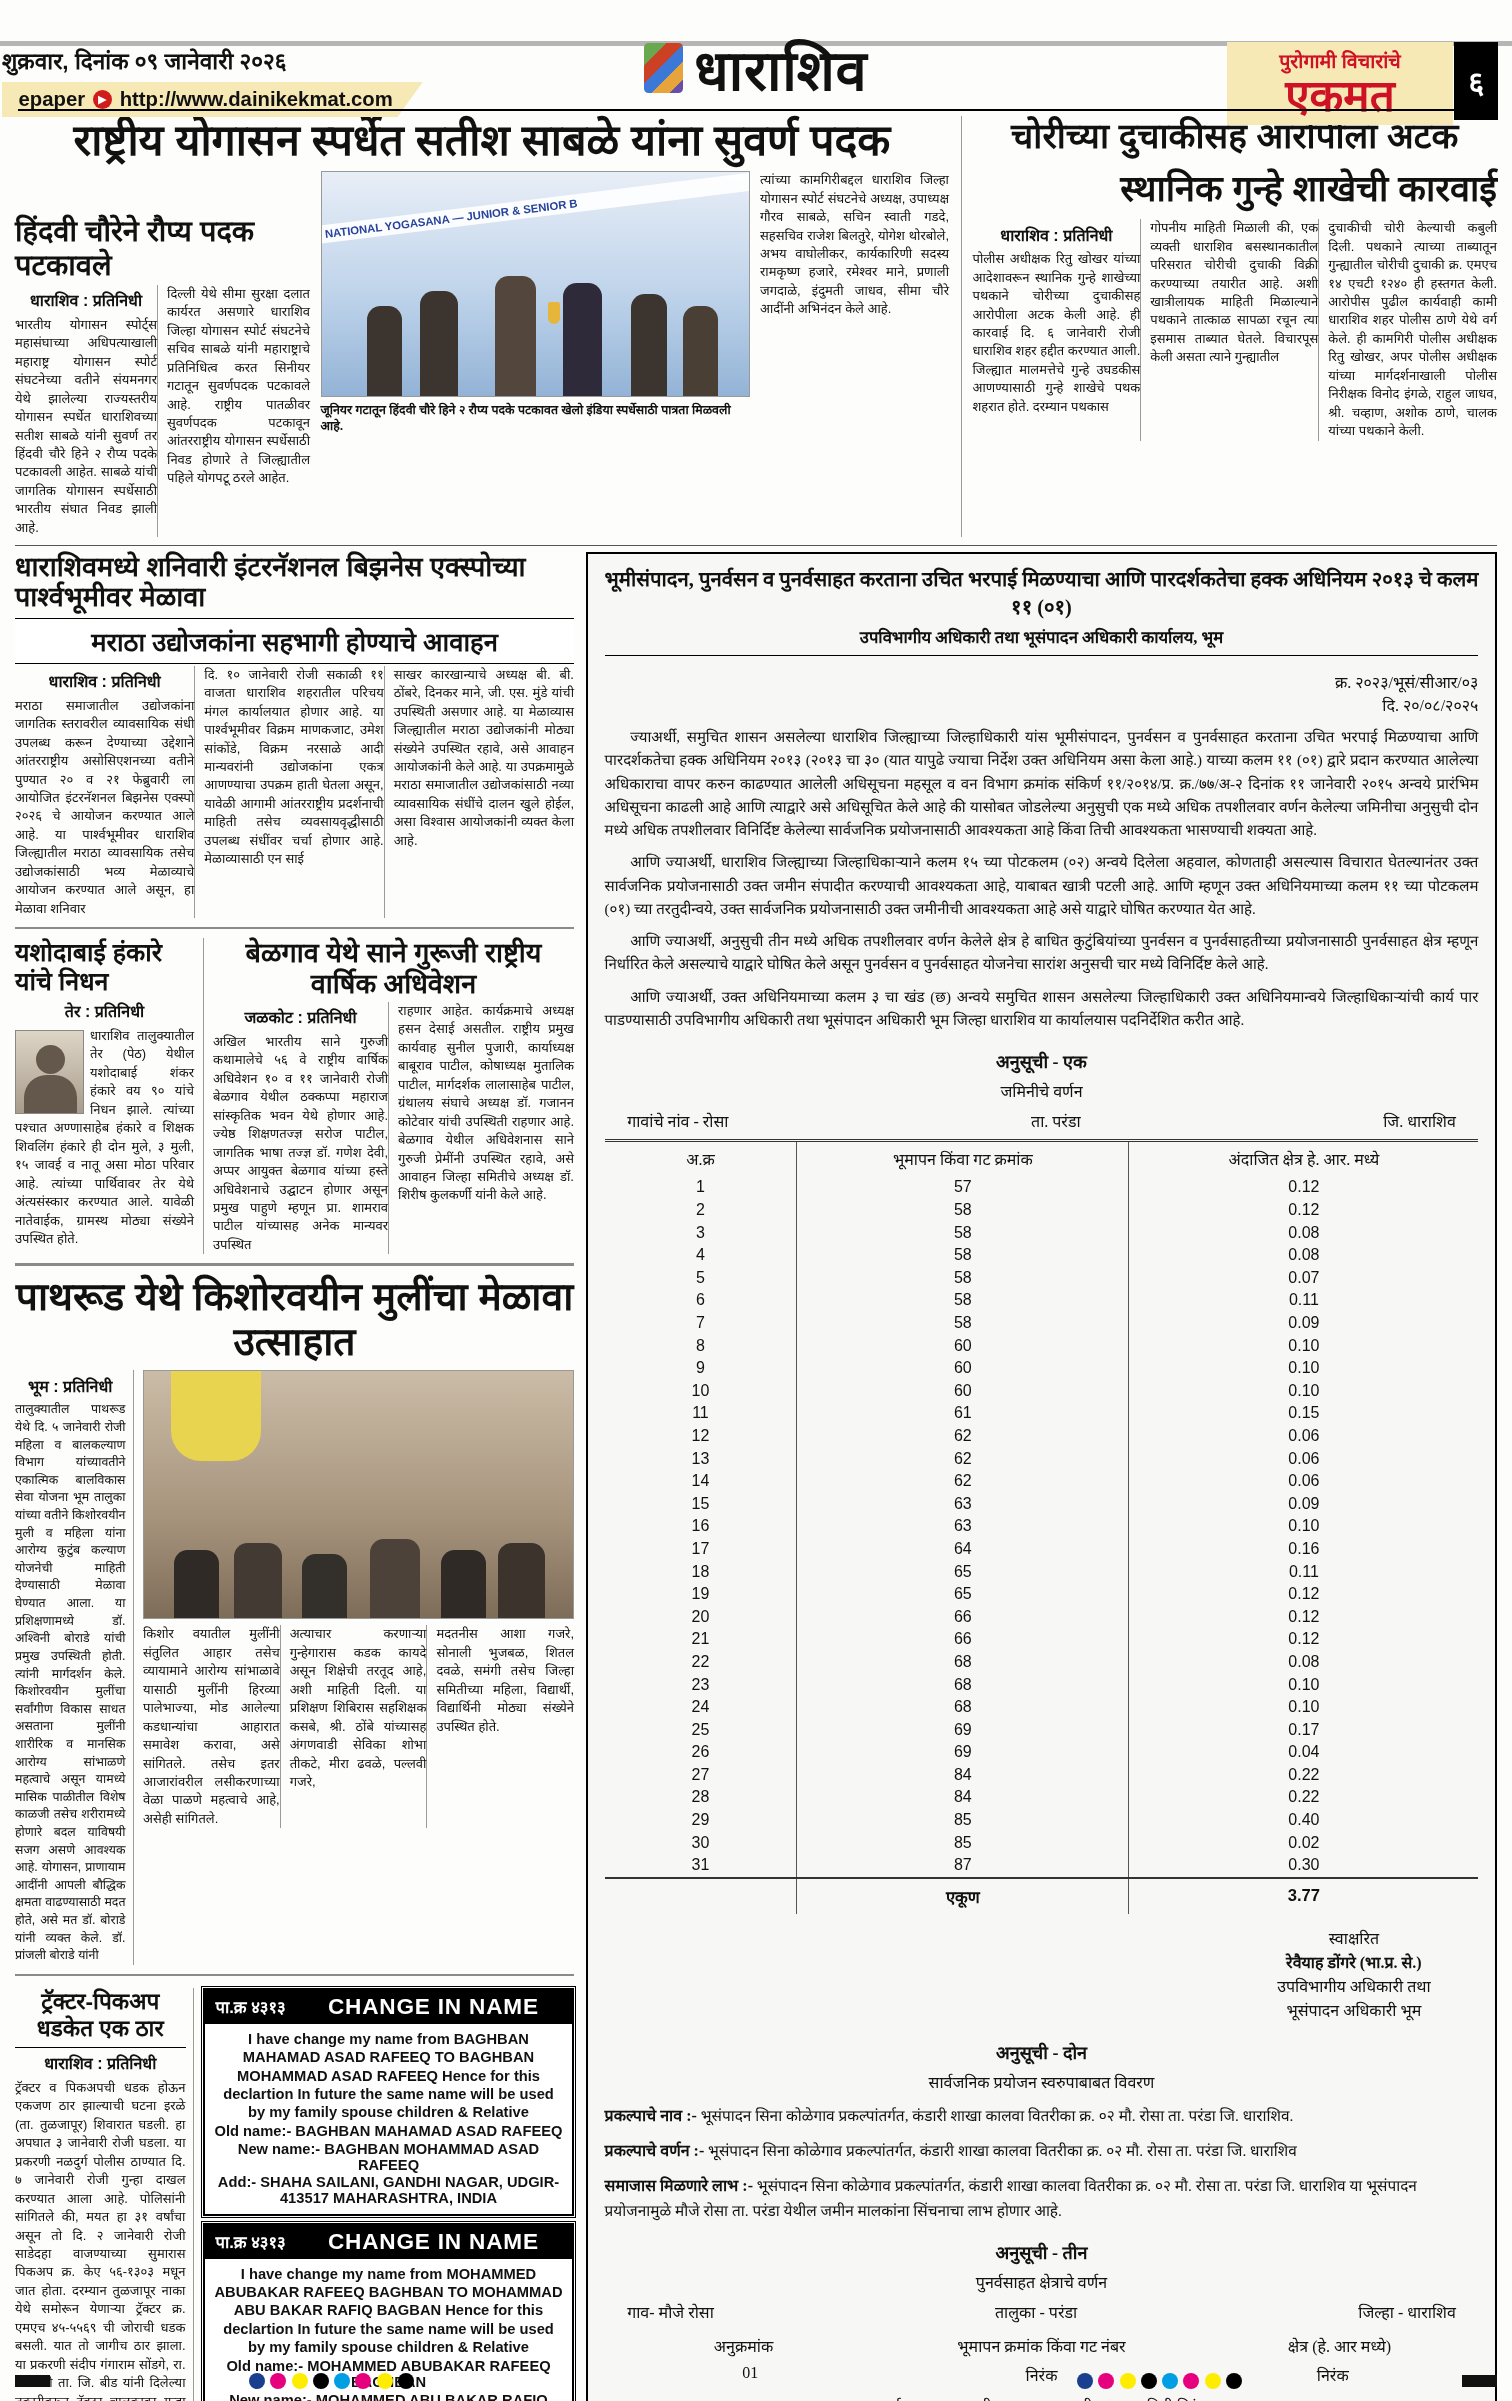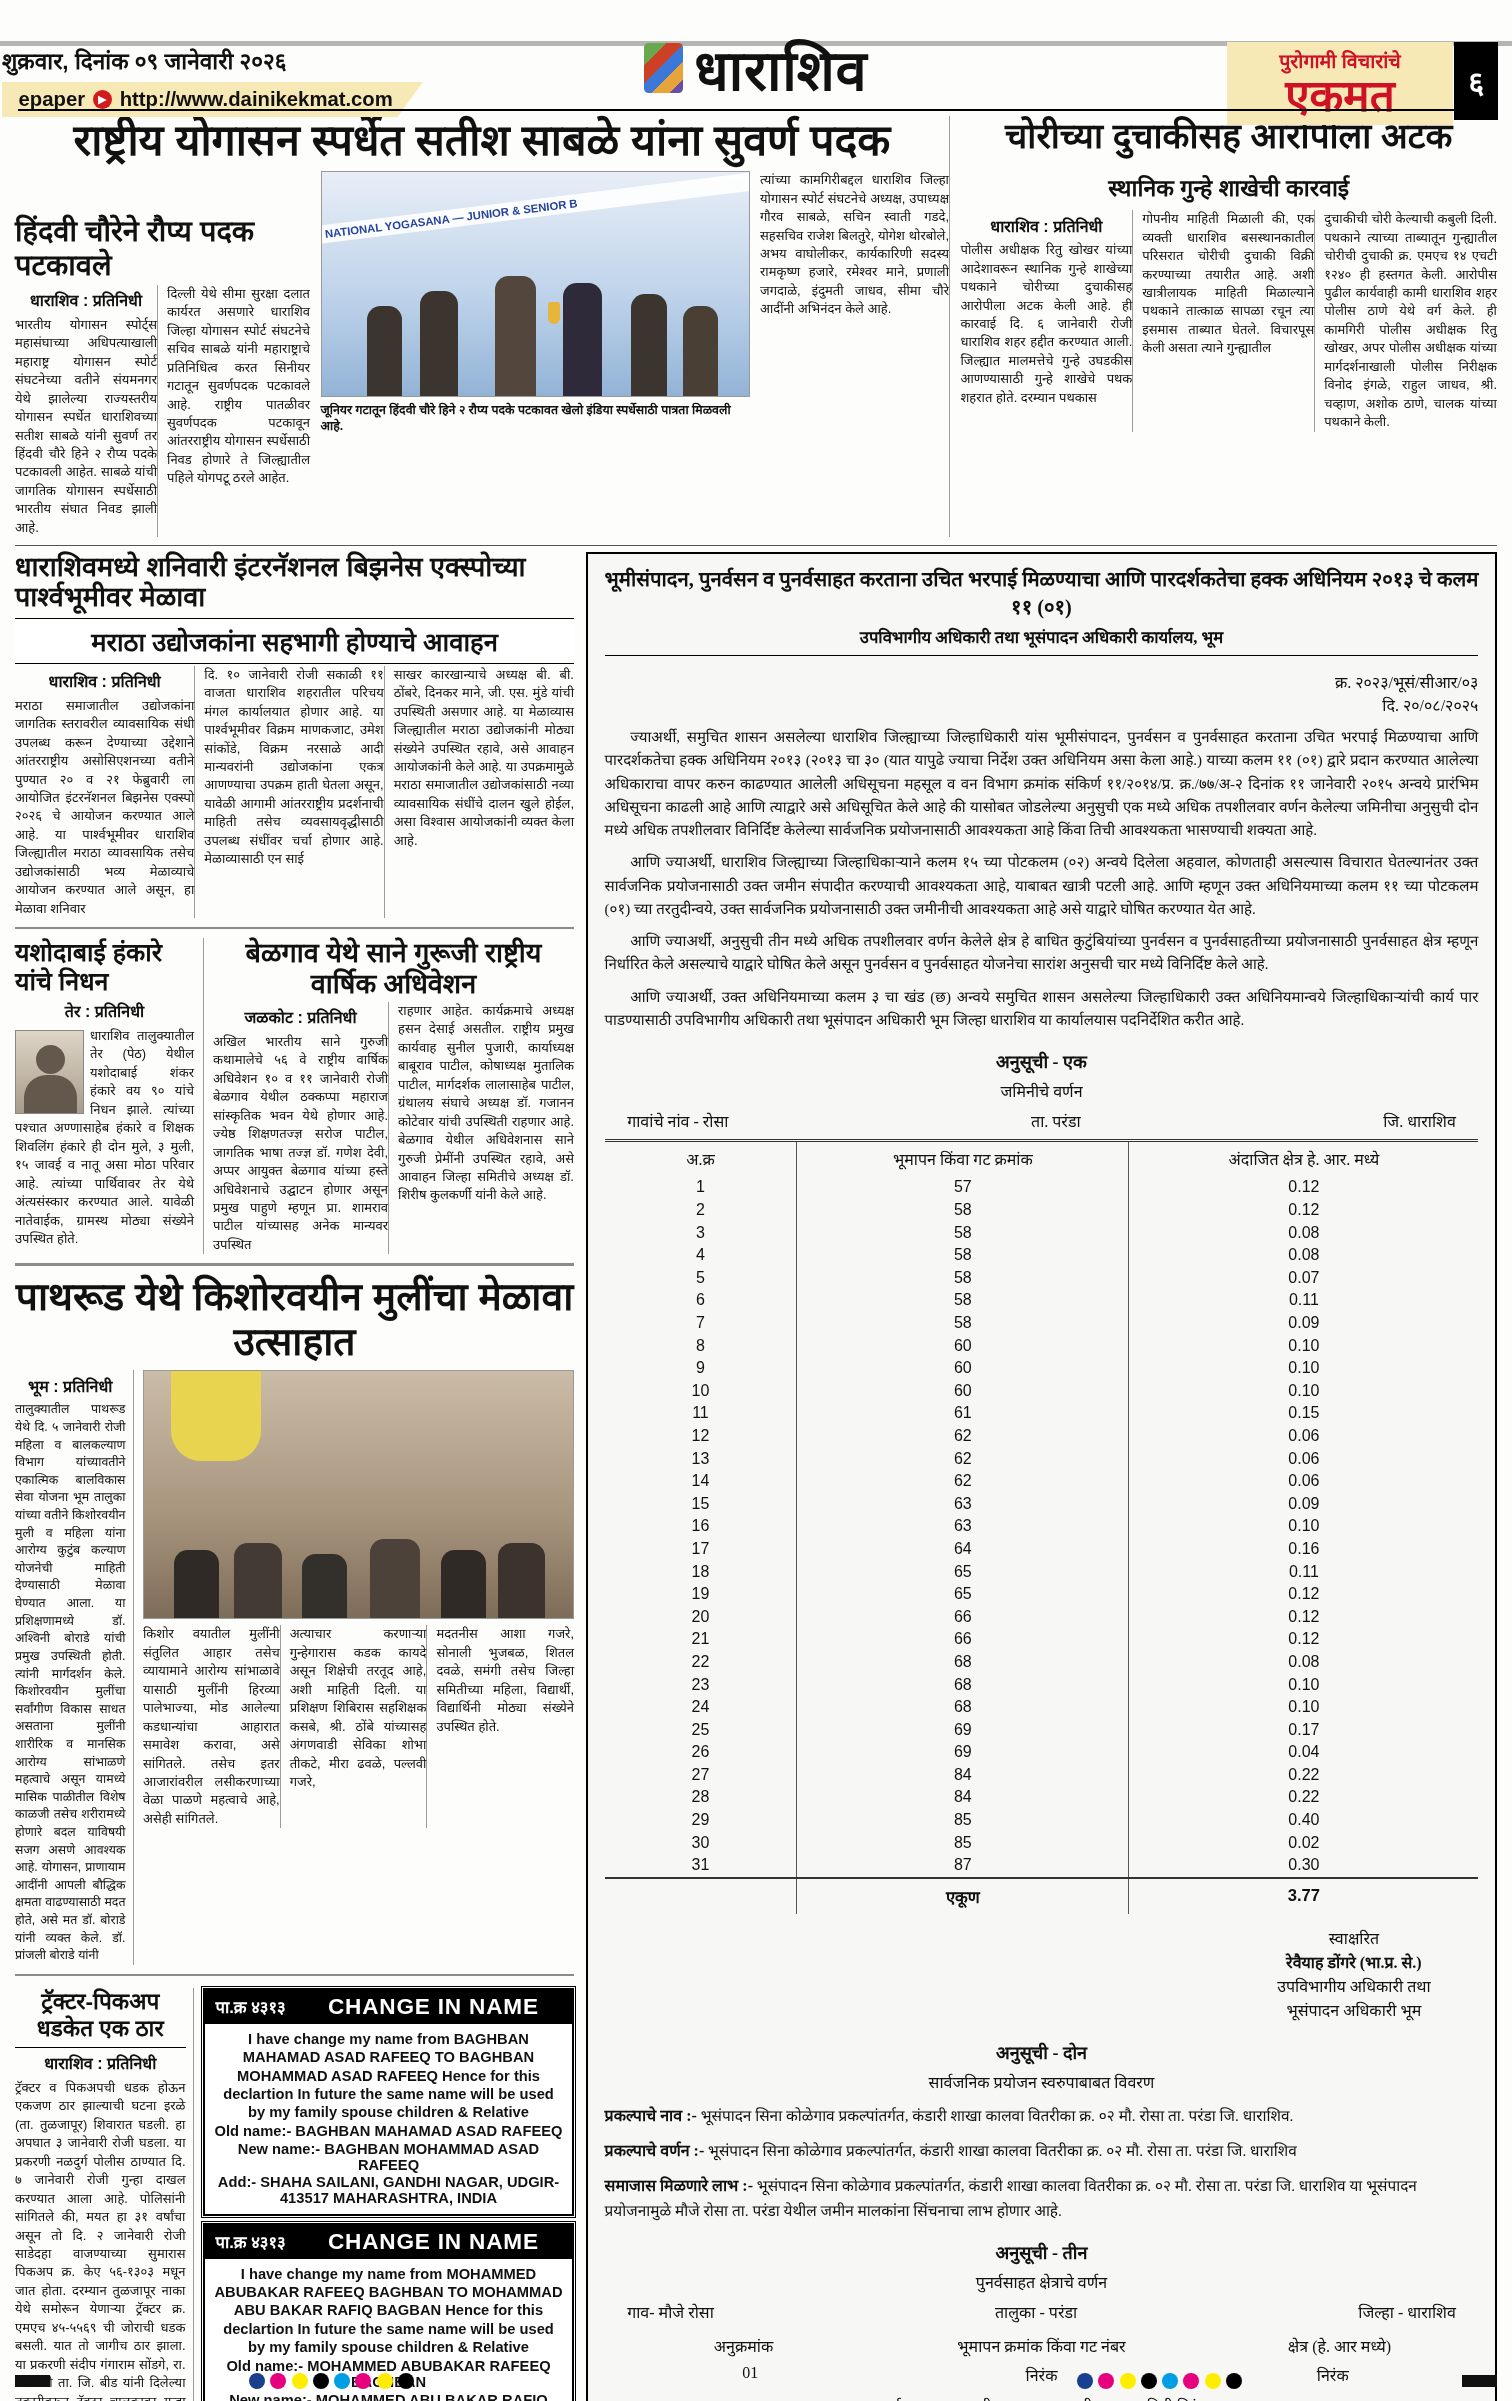--- a/index.html
+++ b/index.html
@@ -34,40 +34,40 @@
   .header-rule { position:absolute; left:18px; right:18px; bottom:0; height:2.3px; background:#000; }
 
   
   .content { padding:4.5px 15px 0; }
   .byline { font-weight:800; text-align:center; font-size:16px; margin:4.5px 0; }
   .bodytext { font-size:13px; line-height:1.42; text-align:justify; }
   .colrule { border-right:0.8px solid #9a9a9a; }
   h1.big { font-weight:800; line-height:1.12; }
 
   
-  .row1 { display:flex; min-height:316px; }
+  .row1 { display:flex; gap:12px; min-height:316px; }
   .art-yoga { width:934px; }
   .art-yoga .headline { font-size:43px; text-align:center; }
   .yoga-grid { display:flex; gap:10.5px; margin-top:7.5px; }
   .yoga-leftcols { width:295px;margin-top:44px; }
   .yoga-subhead { font-size:29px; font-weight:800; line-height:1.15; margin-bottom:3px; }
   .yoga-cols { display:flex; gap:9px; }
   .yoga-cols .c { width:50%; }
   .photo-yoga { width:429px; height:226px; position:relative; overflow:hidden;
     background:linear-gradient(180deg,#e8eef7 0%,#bed3ea 55%,#93b3d6 100%); border:0.8px solid #999; }
   .photo-banner { position:absolute; top:21px; left:-13.6px; width:130%; transform:rotate(-7deg);
     background:rgba(255,255,255,.9); color:#27439b; font-weight:700; font-size:11.3px; padding:3px 15px; }
   .person { position:absolute; bottom:0; background:#3c352f; border-radius:13.6px 13.6px 0 0; }
   .trophy { position:absolute; width:12px; height:22.6px; background:#e7b53a; bottom:72px; left:226px; border-radius:2.3px 2.3px 6px 6px; }
   .caption { font-size:12.4px; line-height:1.3; margin-top:4.5px; font-weight:700; }
   .yoga-rightcol { flex:1; }
 
   .art-theft { flex:1; border-left:0.8px solid #9a9a9a; padding-left:10.5px; }
   .art-theft .headline { font-size:35px; text-align:center; }
-  .art-theft .subhead { font-size:23px; font-weight:800; text-align:center; margin-top:16px; }
+  .art-theft .subhead { font-size:36px; font-weight:800; text-align:right; margin-top:8px; }
   .theft-cols { display:flex; gap:9px; margin-top:7.5px; }
   .theft-cols .c { width:33.33%; }
 
   
   .row2 { display:flex; gap:12px; border-top:1.5px solid #555; margin-top:7.5px; padding-top:6px; }
   .leftcol { width:559px; display:flex; flex-direction:column; }
   .art-expo .headline { font-size:27px; text-align:left; }
   .art-expo .subhead { font-size:25.6px; font-weight:800; text-align:center; background:#fff; margin:6px 0 1.5px;
     border-top:1.5px solid #000; border-bottom:1.5px solid #000; padding:4.5px 0; }
   .expo-cols { display:flex; gap:9px; }

